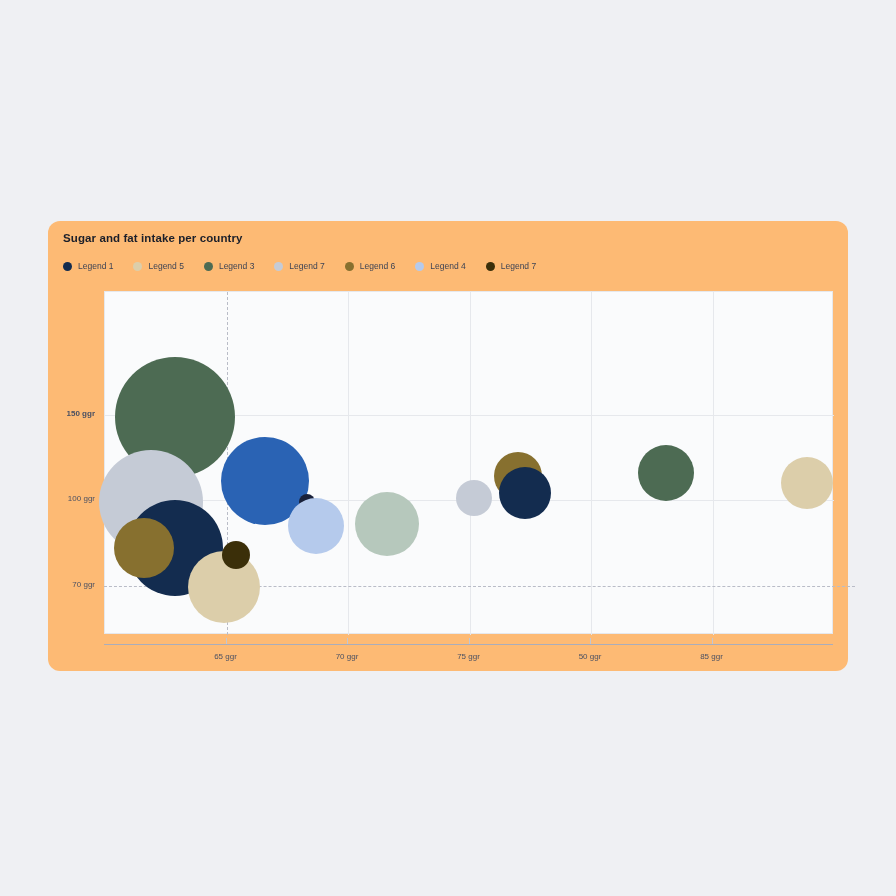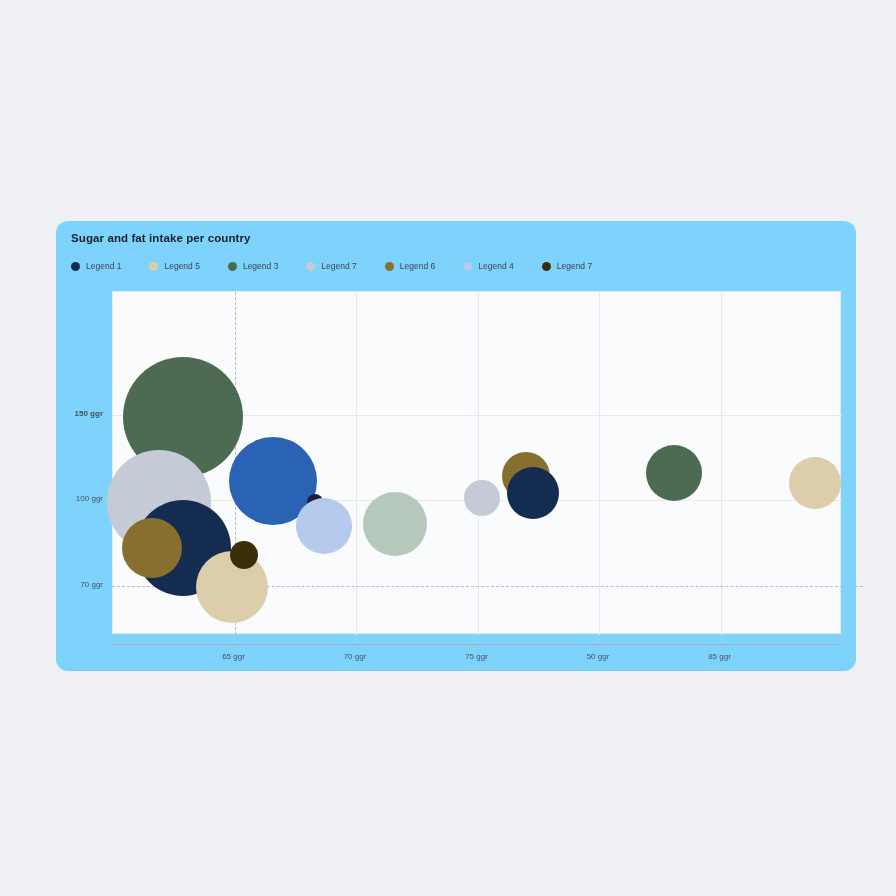--- a/index.html
+++ b/index.html
@@ -9,46 +9,46 @@
   body {
     width: 896px;
     height: 896px;
     background: #eff0f3;
     font-family: "Liberation Sans", sans-serif;
     overflow: hidden;
   }
 
   #card {
     position: absolute;
-    left: 56px;
+    left: 48px;
     top: 221px;
     width: 800px;
     height: 450px;
-    background: #7dd3fc;
+    background: #fdba74;
     border-radius: 12px;
     box-sizing: border-box;
   }
 
   #chart-title {
     position: absolute;
     left: 15px;
     top: 11px;
     font-size: 11.5px;
     font-weight: bold;
     color: #1b1f2a;
     letter-spacing: 0.1px;
   }
 
   #legend {
     position: absolute;
     left: 15px;
     top: 40px;
     display: flex;
     align-items: center;
-    gap: 12px;
+    gap: 4px;
   }
   .legend-item {
     display: flex;
     align-items: center;
     margin-right: 16px;
   }
   .legend-swatch {
     width: 9px;
     height: 9px;
     border-radius: 50%;

